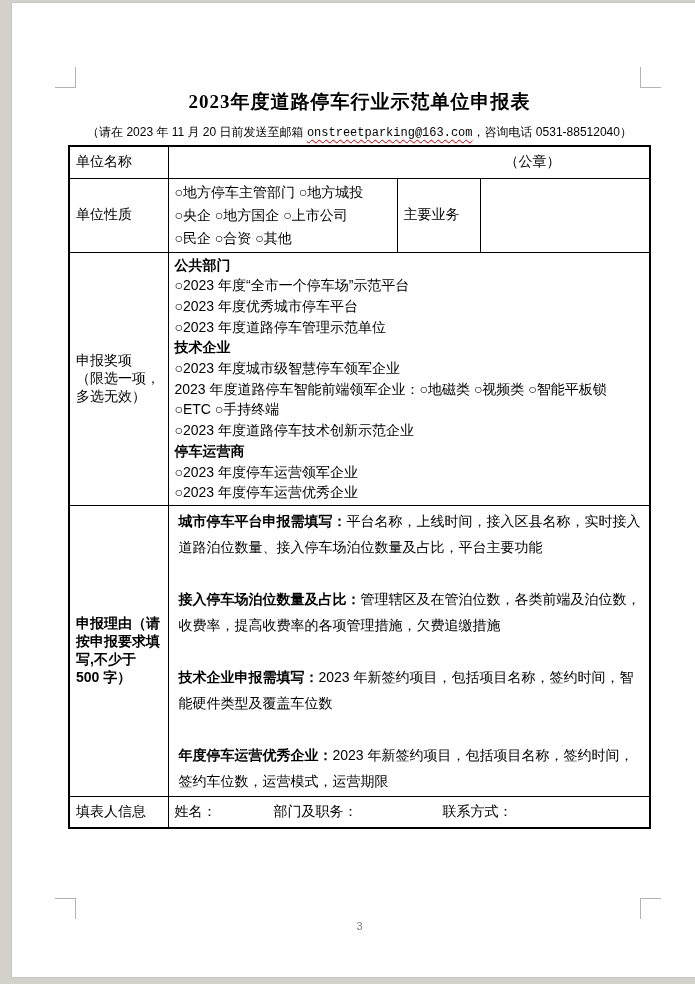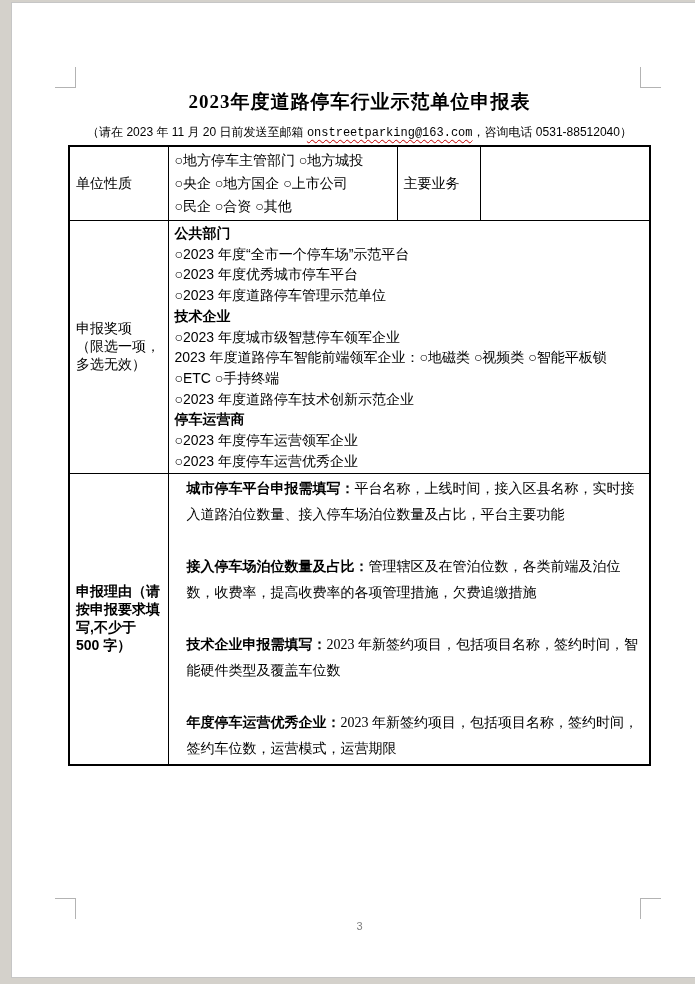--- a/index.html
+++ b/index.html
@@ -54,21 +54,21 @@
   th.lbl{font-weight:bold;text-align:center;}
   th.lbl-left{font-weight:bold;text-align:left;padding-left:5px;}
   th.lbl-left .note{font-weight:normal;display:block;}
   .seal-cell span{display:inline-block;padding-left:330px;}
   .nature-lines div{line-height:23px;white-space:nowrap;}
   .biz{font-weight:bold;text-align:center;}
   .awards-cell{vertical-align:top;margin-left:31px;}
   .awards-cell div{line-height:20.7px;}
   .awards-cell div.hdr{font-weight:bold;}
   .reason-cell{vertical-align:top;padding-top:8px;}
-  .reason-cell p{margin:0 0 26px 12px;line-height:26px;font-family:Liberation Serif, serif;}
+  .reason-cell p{margin:0 0 26px 4px;line-height:26px;}
   .reason-cell p:last-child{margin-bottom:0;}
   .reason-cell .lead{font-weight:bold;}
   .note-wrap{font-weight:bold;}
   .filler-cell span{display:inline-block;}
   .filler-cell .f1{width:99px;}
   .filler-cell .f2{width:169px;}
 
   .page-number{
     position:absolute;left:0;top:917px;width:695px;text-align:center;
     font-size:11px;color:#7f7f7f;
@@ -89,20 +89,26 @@
 
   <table class="form">
     <colgroup>
       <col style="width:99px">
         <col style="width:229px">
         <col style="width:83px">
         <col style="width:170px">
     </colgroup>
 
     <tbody>
+        <tr style="height:32px">
+      <th class="lbl">单位名称</th>
+      <td colspan="3" class="seal-cell">
+        <span>（公章）</span>
+      </td>
+    </tr>
 
     <tr style="height:71px">
       <th class="lbl">单位性质</th>
       <td class="nature-lines">
         <div>○地方停车主管部门  ○地方城投</div>
         <div>○央企  ○地方国企  ○上市公司</div>
         <div>○民企  ○合资  ○其他</div>
       </td>
       <td class="biz">主要业务</td>
       <td></td>
@@ -134,17 +140,23 @@
         <span class="note-wrap"><b>申报理由</b><span>（请按申报要求填写,不少于 500 字）</span></span>
       </th>
       <td colspan="3" class="reason-cell">
         <p><span class="lead">城市停车平台申报需填写：</span><span>平台名称，上线时间，接入区县名称，实时接入道路泊位数量、接入停车场泊位数量及占比，平台主要功能</span></p>
         <p><span class="lead">接入停车场泊位数量及占比：</span><span>管理辖区及在管泊位数，各类前端及泊位数，收费率，提高收费率的各项管理措施，欠费追缴措施</span></p>
         <p><span class="lead">技术企业申报需填写：</span><span>2023 年新签约项目，包括项目名称，签约时间，智能硬件类型及覆盖车位数</span></p>
         <p><span class="lead">年度停车运营优秀企业：</span><span>2023 年新签约项目，包括项目名称，签约时间，签约车位数，运营模式，运营期限</span></p>
       </td>
     </tr>
 
+    <tr style="height:32px">
+      <th class="lbl-left">填表人信息</th>
+      <td colspan="3" class="filler-cell">
+        <span class="f1">姓名：</span><span class="f2">部门及职务：</span><span class="f3">联系方式：</span>
+      </td>
+    </tr>
   </tbody>
     </table>
 
   <div class="page-number">3</div>
 </div>
 
 </body></html>

